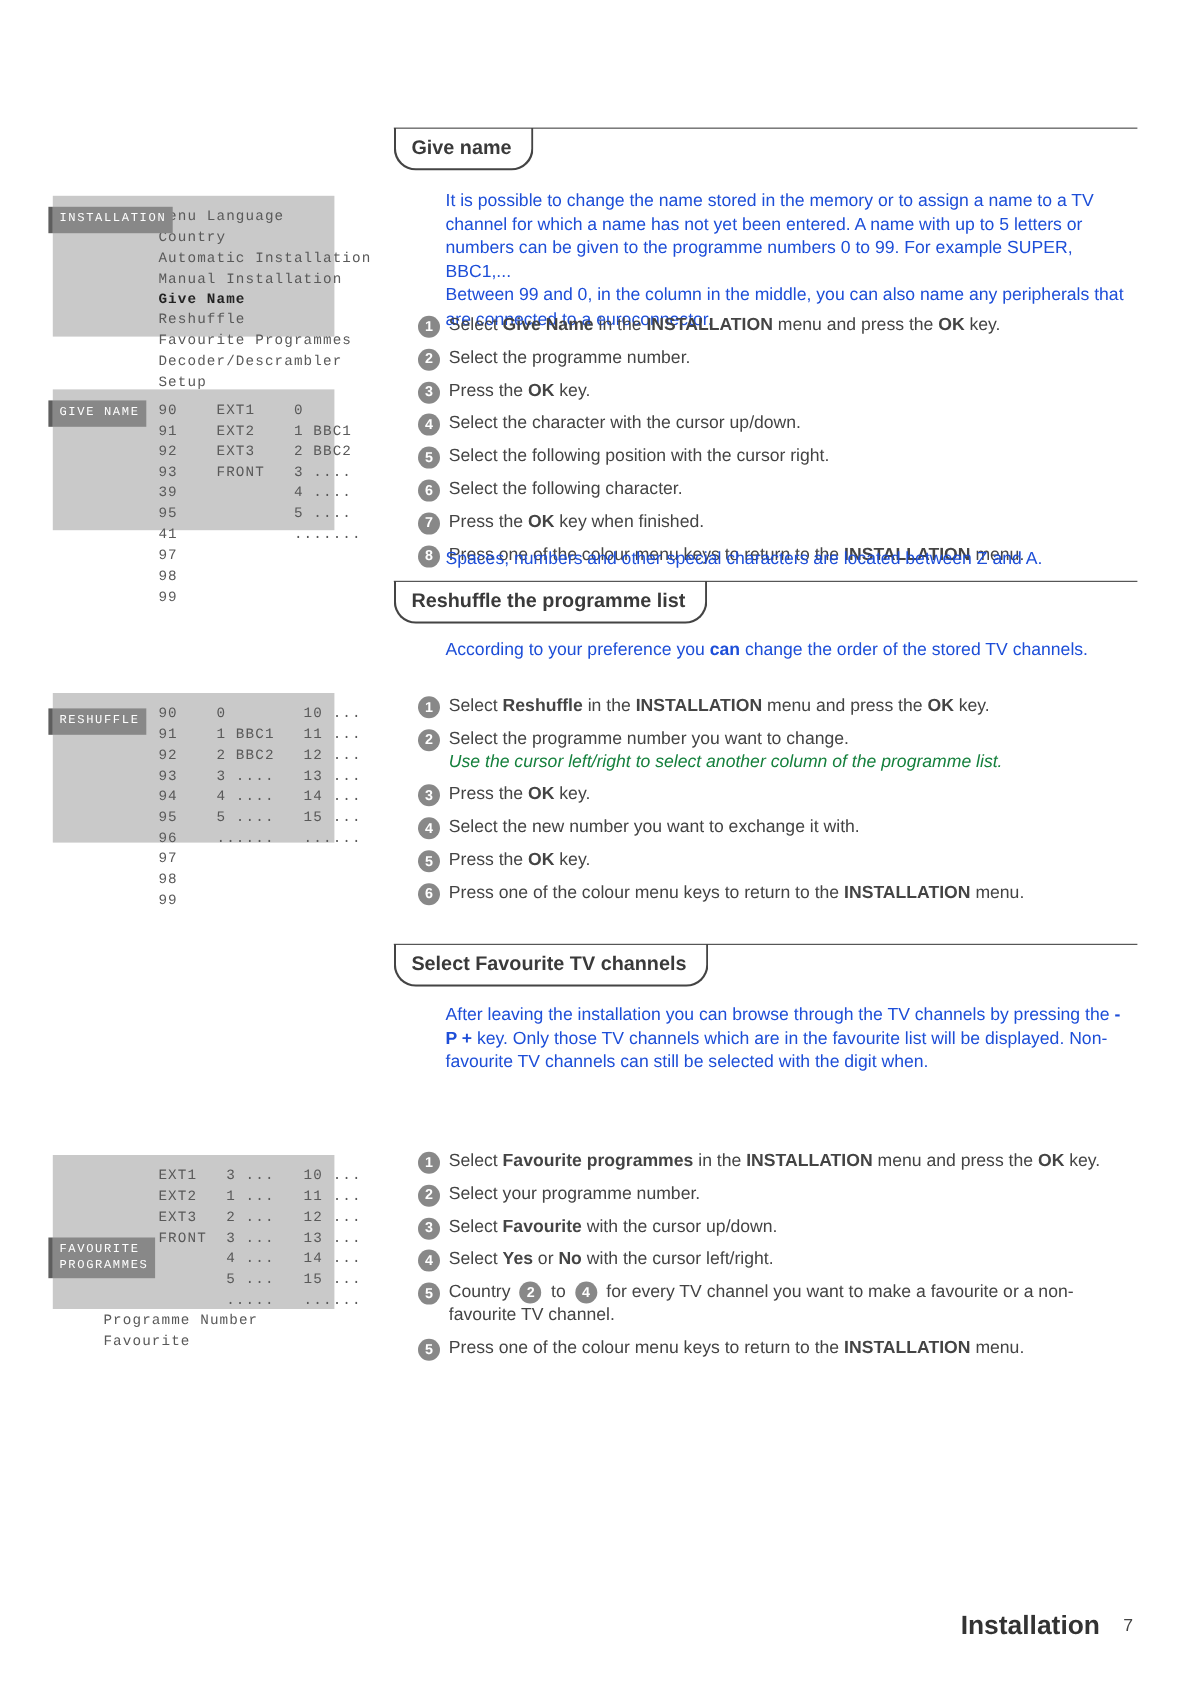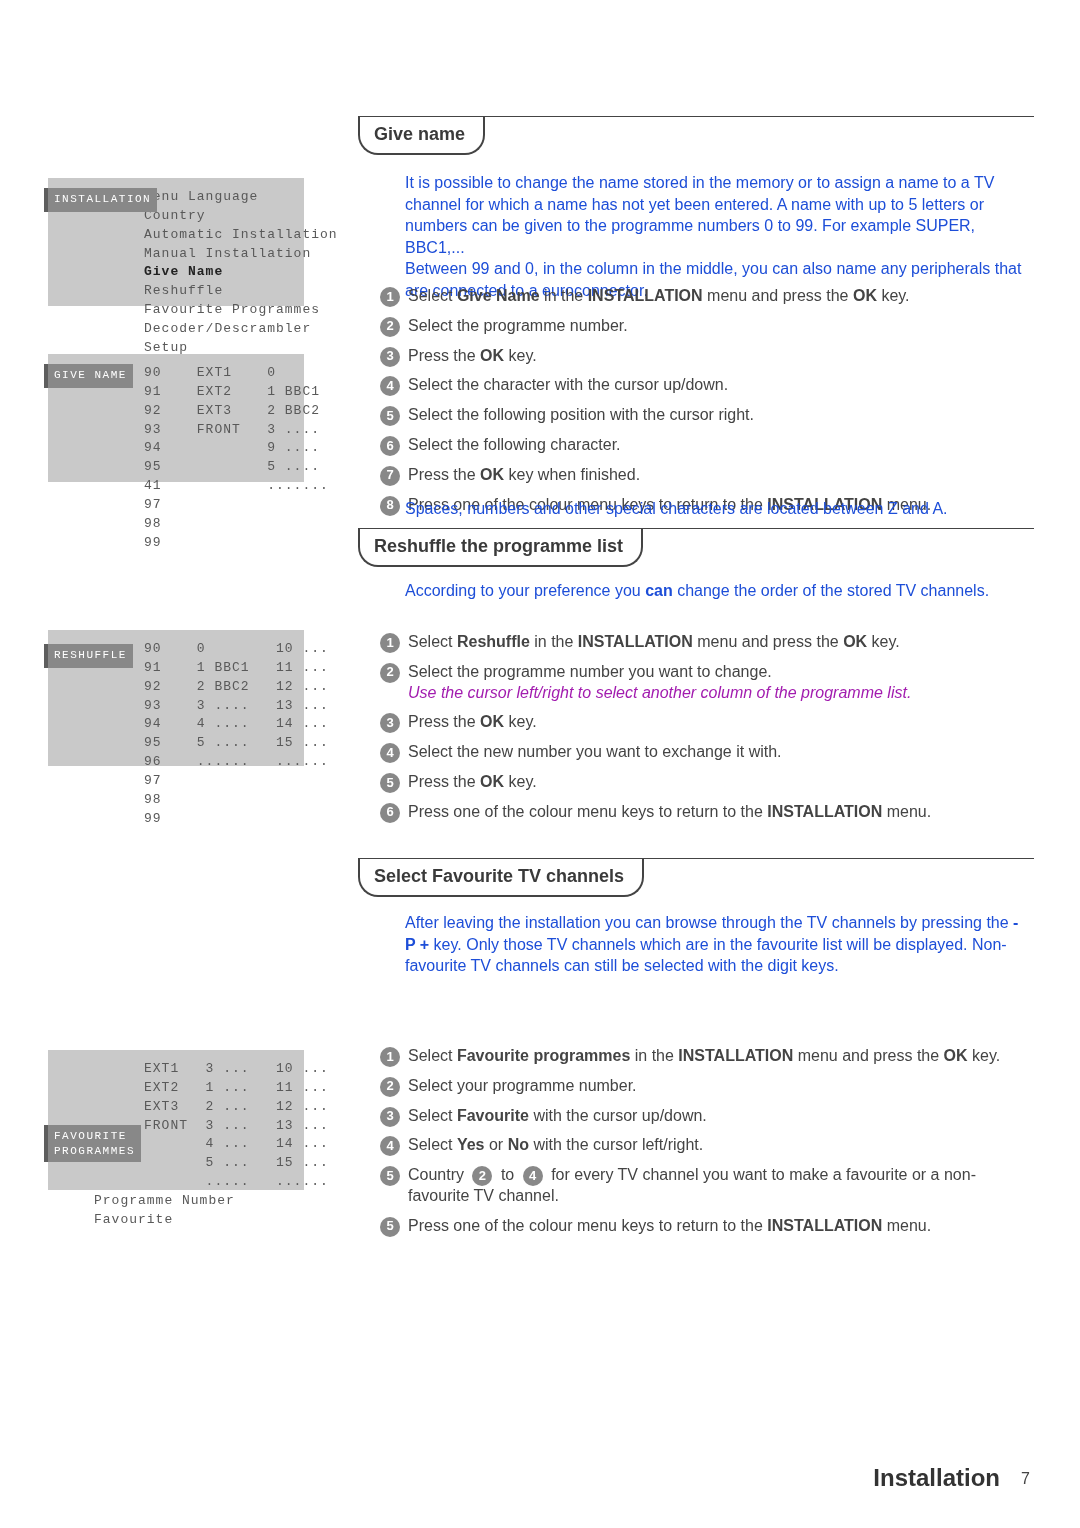--- a/index.html
+++ b/index.html
@@ -42,21 +42,21 @@
   .steps { position: absolute; left: 380px; right: 50px; }
   .step-row { position: relative; padding-left: 28px; margin-bottom: 9px; font-size: 16px; line-height: 1.3; color:#444;}
   .step-num {
     position: absolute; left: 0; top: 1px;
     width: 20px; height: 20px; border-radius: 10px;
     background: #888; color: #fff; font-size: 13px; font-weight: 700;
     display: flex; align-items: center; justify-content: center;
   }
   .step-num.inline { position: static; display:inline-flex; vertical-align:middle; margin:0 4px;}
   .bold { font-weight: 700; }
-  .italic { font-style: italic; color:#a21caf;}
+  .italic { font-style: italic; color:#15803d;}
   .footer-title {
     position: absolute; right: 80px; bottom: 36px;
     font-weight: 700; font-size: 24px; color:#333;
   }
   .footer-page { position: absolute; right: 50px; bottom: 40px; font-size: 16px; color:#444;}
   
   .osd {
     position: absolute;
     left: 48px;
     width: 256px;
@@ -138,21 +138,21 @@
   <div class="step-row"><span class="step-num">4</span><span>Select the new number you want to exchange it with.</span></div>
   <div class="step-row"><span class="step-num">5</span><span>Press the </span><span class="bold">OK</span><span> key.</span><br></div>
   <div class="step-row"><span class="step-num">6</span><span>Press one of the colour menu keys to return to the </span><span class="bold">INSTALLATION</span><span> menu.</span></div>
 </div>
 
 <div class="page-hr" style="top:858px"></div>
 <div class="heading-wrap" style="top:858px">
   <div class="section-heading">Select Favourite TV channels</div>
 </div>
 <div class="body-text" style="top:912px">
-  <span>After leaving the installation you can browse through the TV channels by pressing the </span><span class="bold">- P +</span><span> key. Only those TV channels which are in the favourite list will be displayed. Non-favourite TV channels can still be selected with the digit keys.</span><br>
+  <span>After leaving the installation you can browse through the TV channels by pressing the </span><span class="bold">- P +</span><span> key. Only those TV channels which are in the favourite list will be displayed. Non-favourite TV channels can still be selected with the digit when.</span><br>
 </div>
 <div class="steps" style="top:1046px">
   <div class="step-row"><span class="step-num">1</span>
     <span>Select </span><span class="bold">Favourite programmes</span><span> in the </span><span class="bold">INSTALLATION</span><span> menu and press the </span><span class="bold">OK</span><span> key.</span>
   </div>
   <div class="step-row"><span class="step-num">2</span><span>Select your programme number.</span></div>
   <div class="step-row"><span class="step-num">3</span><span>Select </span><span class="bold">Favourite</span><span> with the cursor up/down.</span></div>
   <div class="step-row"><span class="step-num">4</span><span>Select </span><span class="bold">Yes</span><span> or </span><span class="bold">No</span><span> with the cursor left/right.</span></div>
   <div class="step-row"><span class="step-num">5</span>
     <span>Country </span><span class="step-num inline">2</span><span> to </span><span class="step-num inline">4</span><span> for every TV channel you want to make a favourite or a non-favourite TV channel.</span>
@@ -172,21 +172,21 @@
   <div class="osd-line">Decoder/Descrambler</div>
   <div class="osd-line">Setup</div>
 </div>
 
 <div class="osd osd2">
   <div class="tab left-notch">GIVE NAME</div>
   <div class="osd-line">90    EXT1    0</div>
   <div class="osd-line">91    EXT2    1 BBC1</div>
   <div class="osd-line">92    EXT3    2 BBC2</div>
   <div class="osd-line">93    FRONT   3 ....</div>
-  <div class="osd-line">94            9 ....</div>
+  <div class="osd-line">39            4 ....</div>
   <div class="osd-line">95            5 ....</div>
   <div class="osd-line">41            .......</div>
   <div class="osd-line">97</div>
   <div class="osd-line">98</div>
   <div class="osd-line">99</div>
 </div>
 
 <div class="osd osd3">
   <div class="tab left-notch">RESHUFFLE</div>
   <div class="osd-line">90    0        10 ...</div>

